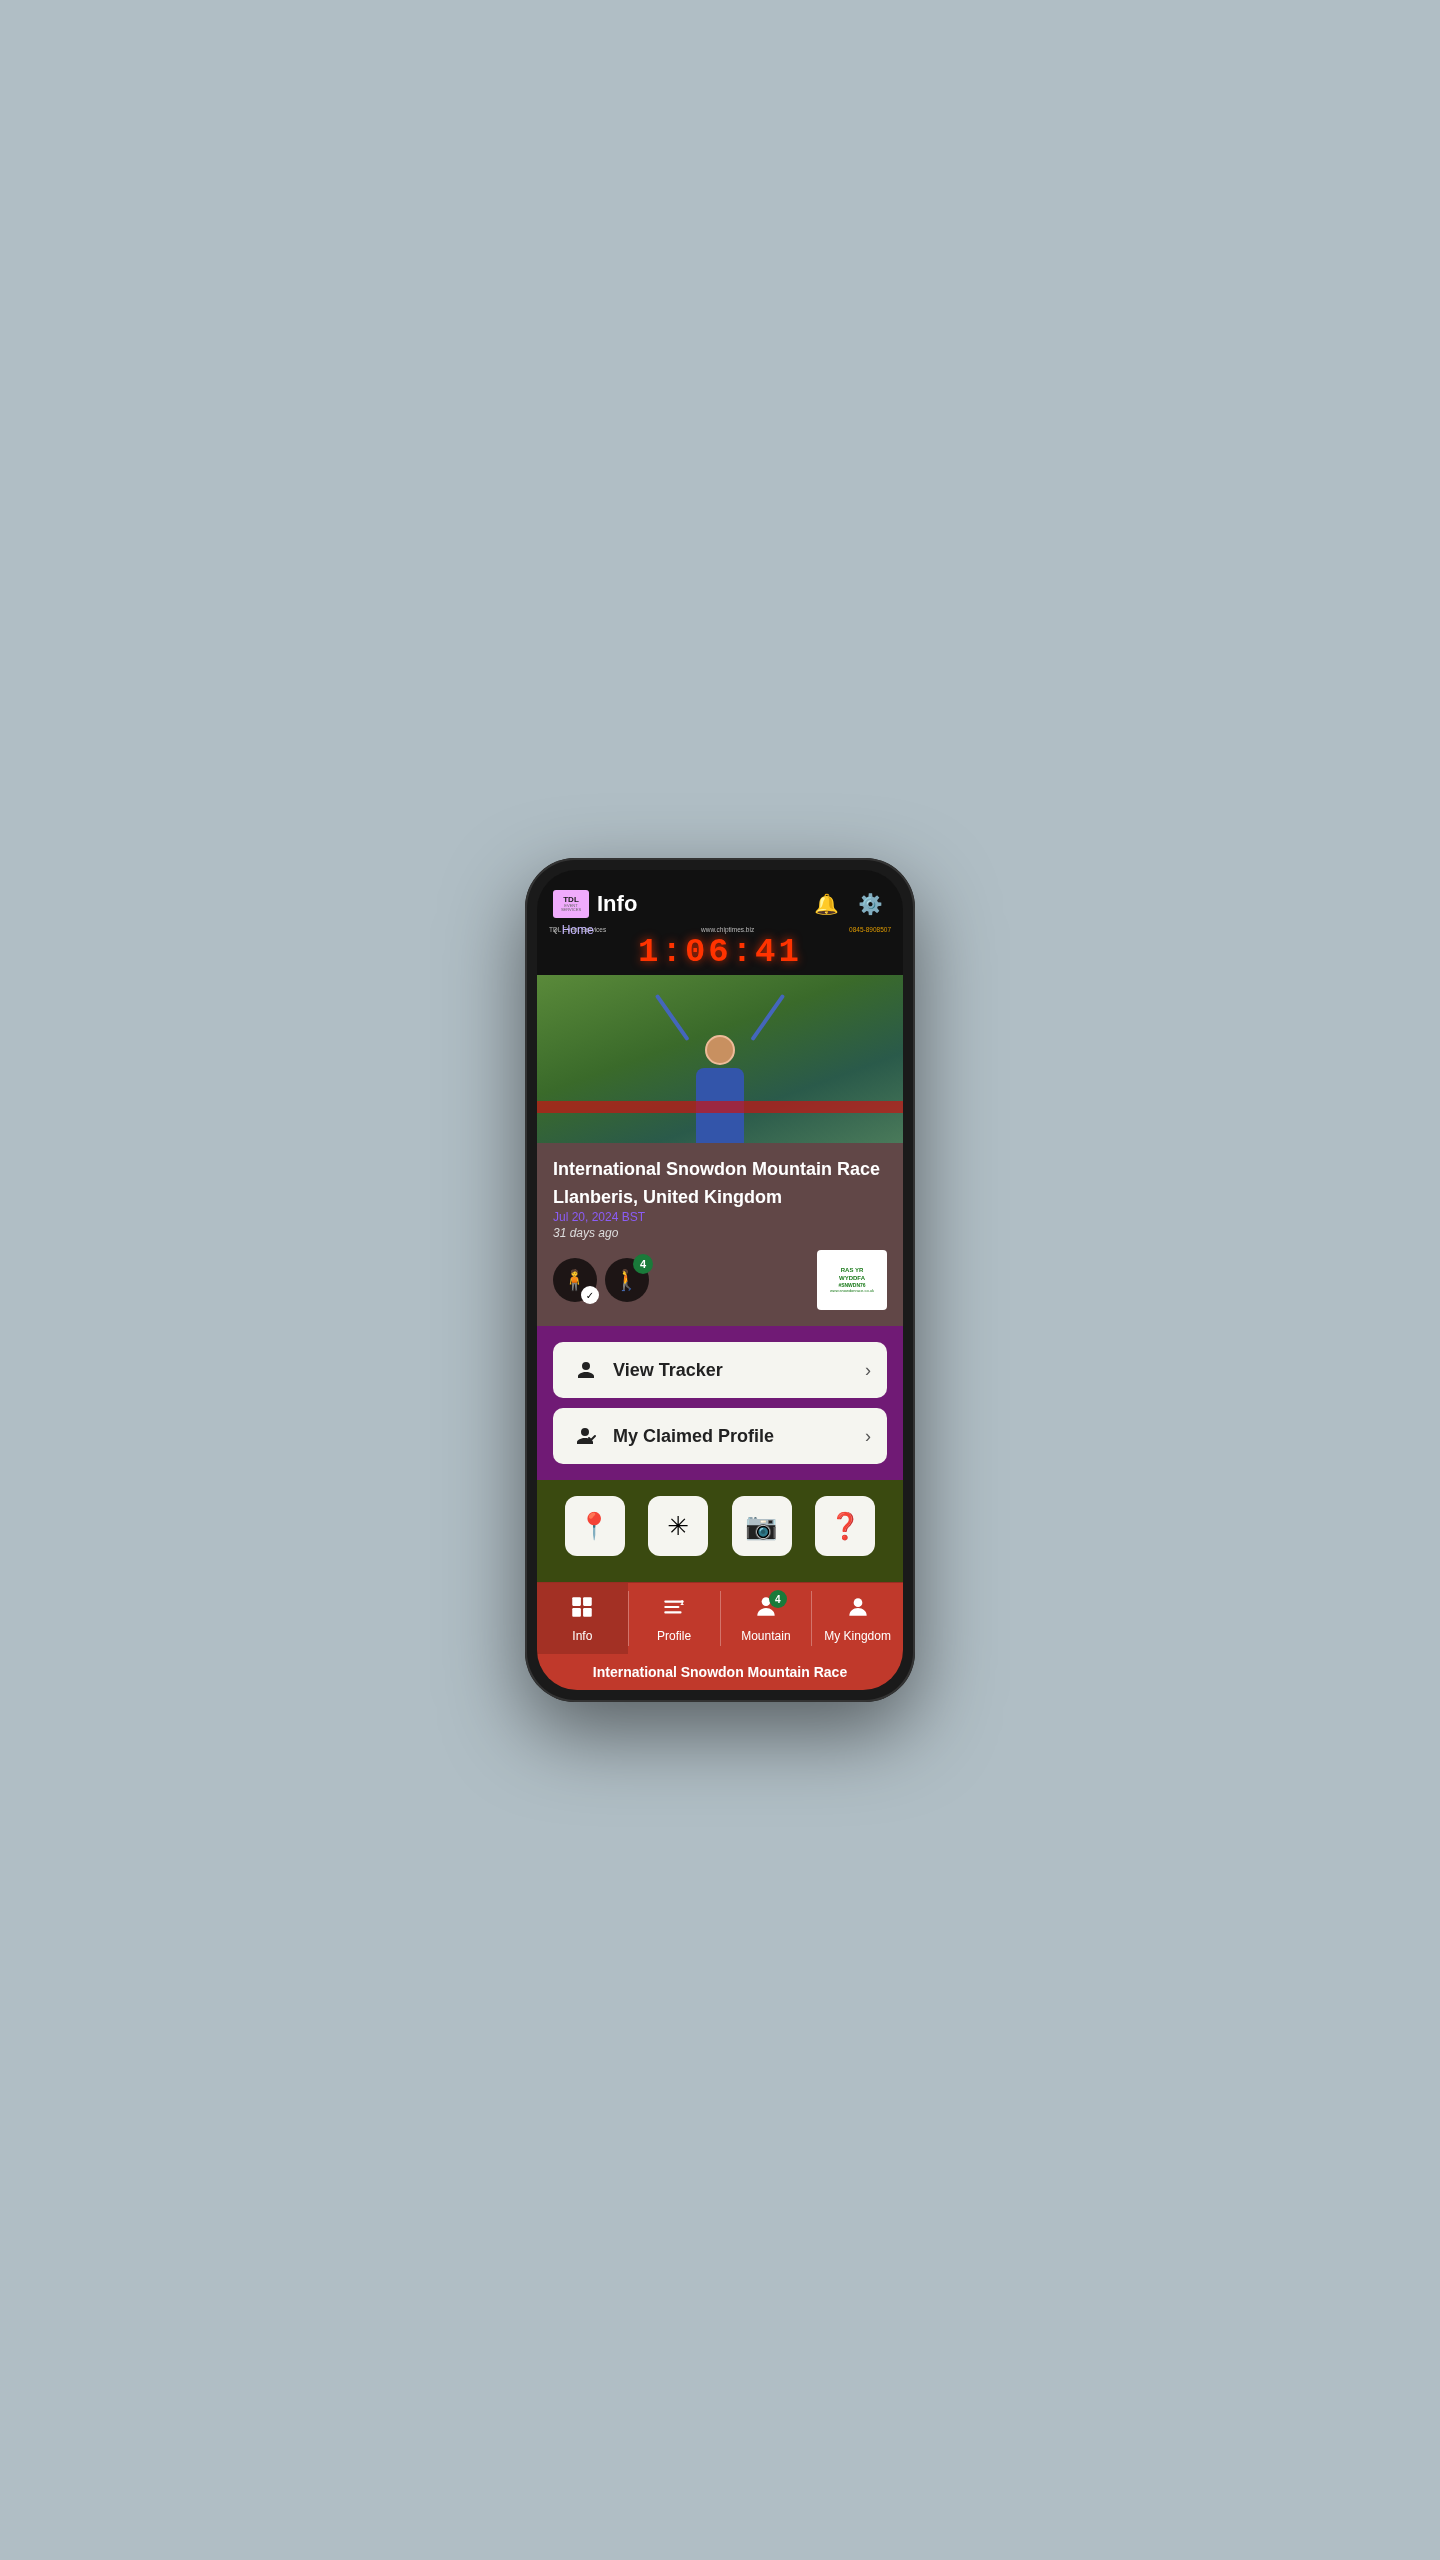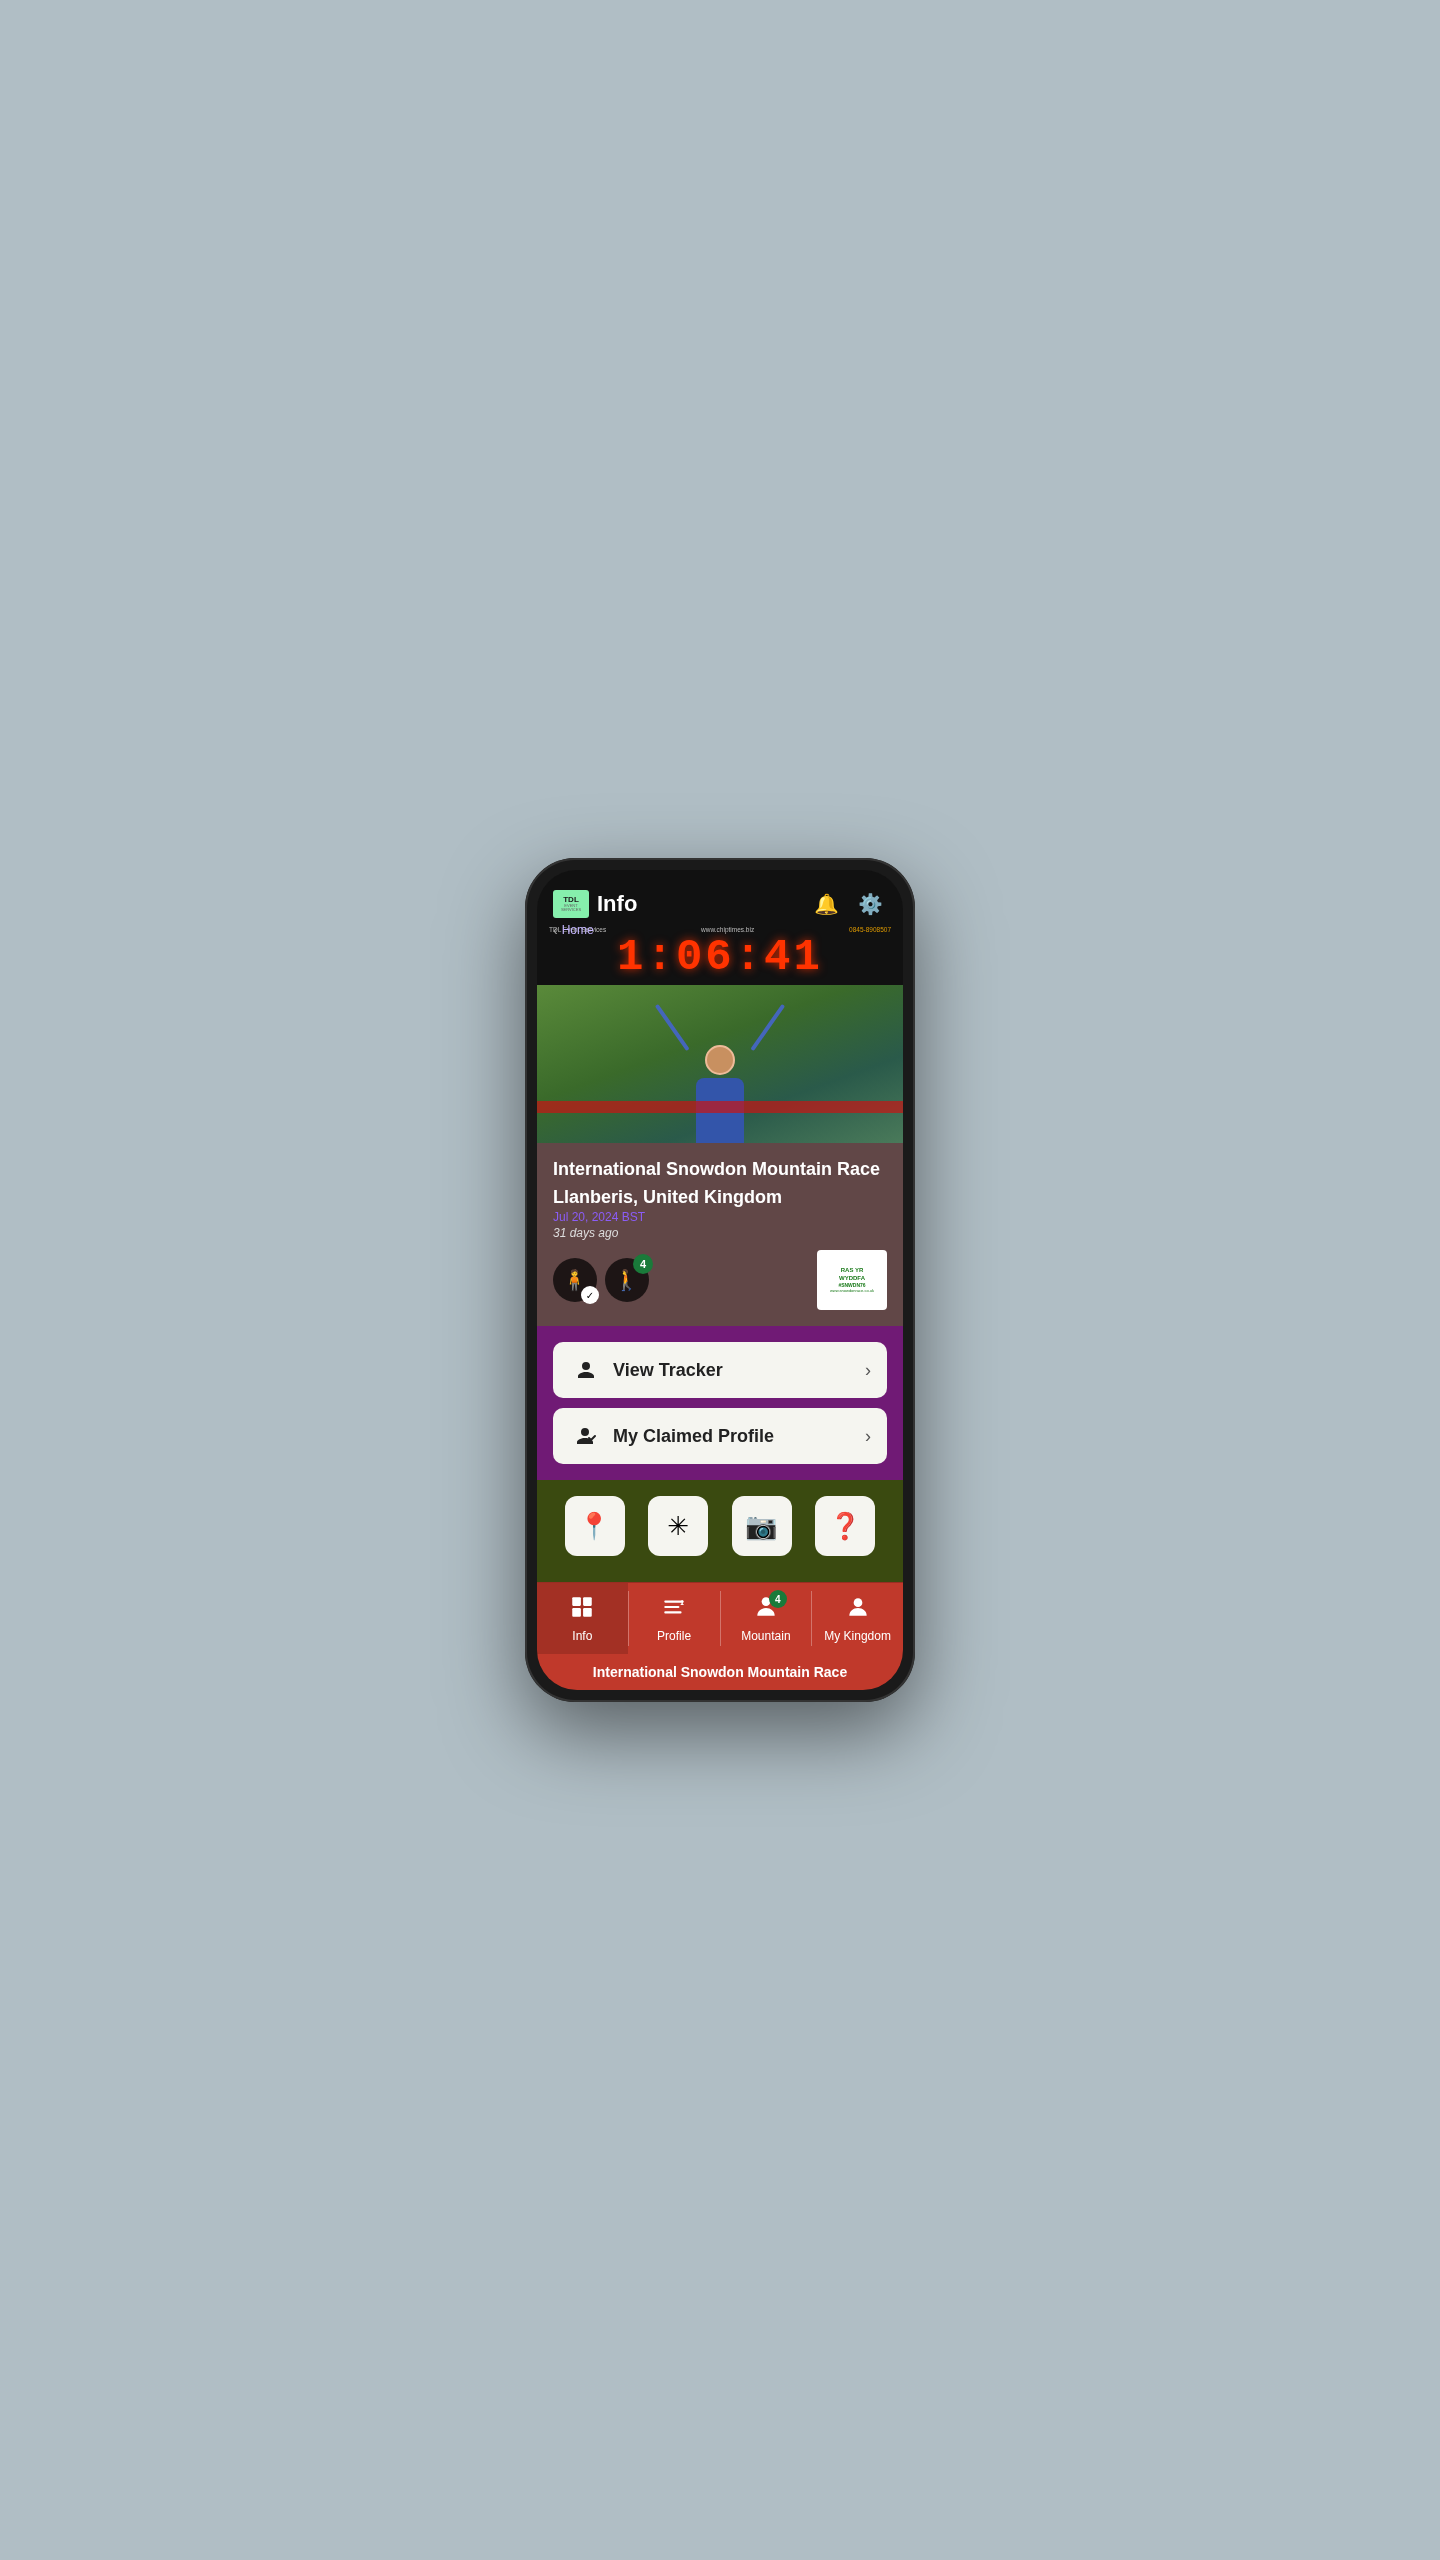--- a/index.html
+++ b/index.html
@@ -56,21 +56,21 @@
 
     .header-logo-title {
       display: flex;
       align-items: center;
       gap: 8px;
     }
 
     .tdl-logo {
       width: 36px;
       height: 28px;
-      background: #86efac;
+      background: #f0abfc;
       border-radius: 3px;
       display: flex;
       flex-direction: column;
       align-items: center;
       justify-content: center;
       padding: 2px;
     }
 
     .tdl-logo-text {
       font-size: 8px;
@@ -119,21 +119,21 @@
       color: #aaa;
       font-size: 14px;
     }
 
     .breadcrumb-text {
       color: #c4b5fd;
       font-size: 12px;
     }
 
     .scoreboard-time {
-      font-size: 44px;
+      font-size: 34px;
       font-weight: 900;
       color: #ff3300;
       letter-spacing: 3px;
       font-family: 'Courier New', monospace;
       text-shadow: 0 0 10px rgba(255, 50, 0, 0.8);
       line-height: 1;
     }
 
     
     .race-info-overlay {

